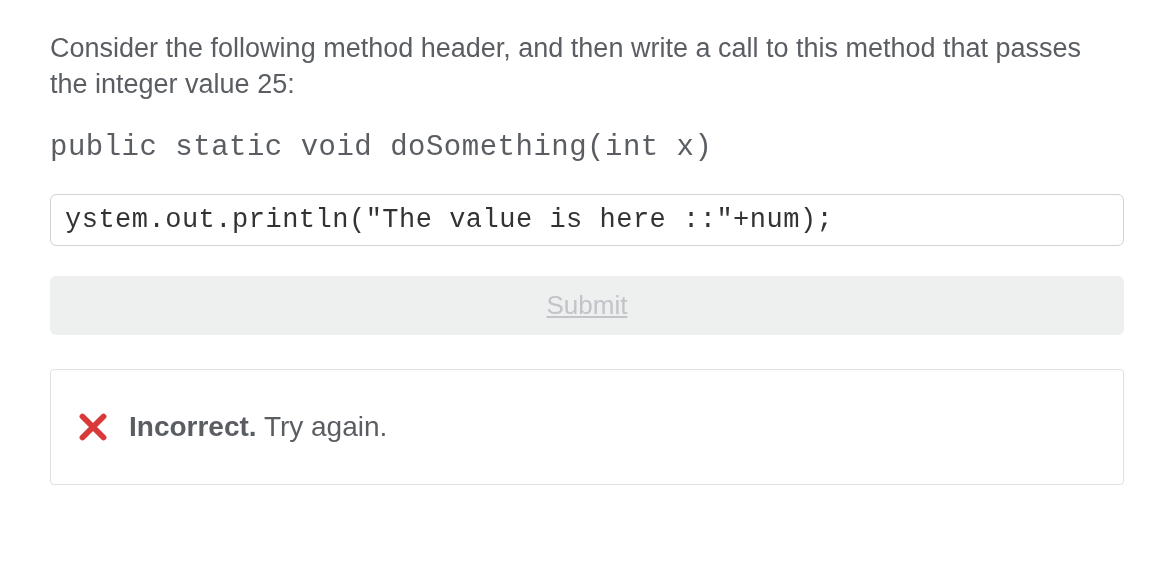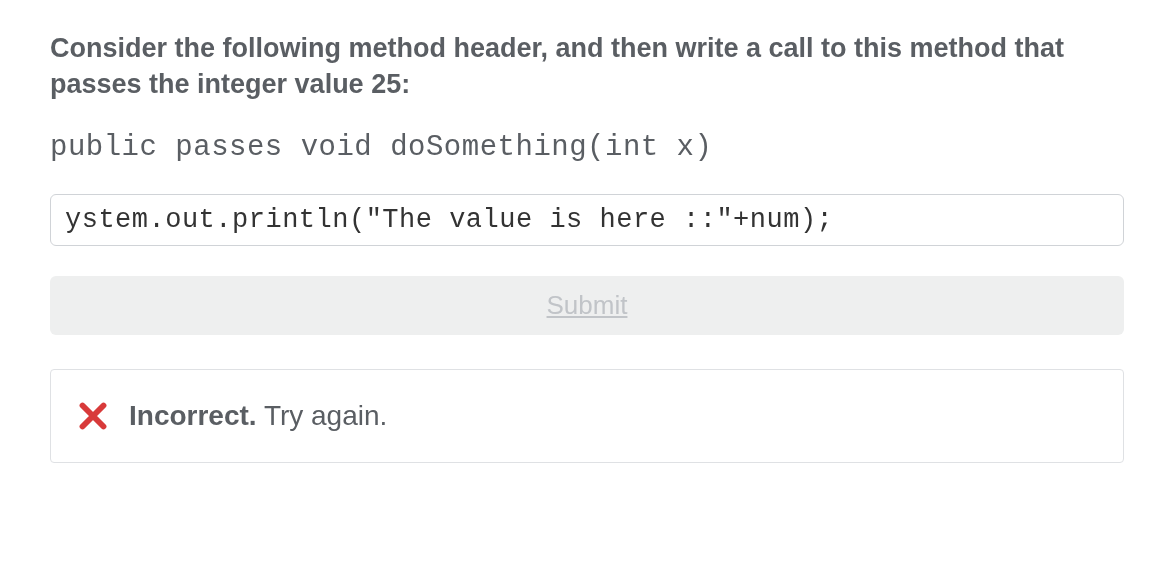--- a/index.html
+++ b/index.html
@@ -12,21 +12,21 @@
       background: #ffffff;
       padding: 30px 50px;
       width: 1174px;
       color: #5a5e63;
     }
     .question-text {
       font-size: 27px;
       line-height: 1.35;
       color: #5a5e63;
       margin-bottom: 28px;
-      font-weight: 700;
+      font-weight: 400;
     }
     .code-header {
       font-family: "Courier New", Courier, monospace;
       font-size: 29px;
       color: #5a5e63;
       margin-bottom: 30px;
       letter-spacing: 0.5px;
     }
     .answer-input {
       width: 100%;
@@ -50,21 +50,21 @@
       font-size: 26px;
       color: #c1c4c8;
       cursor: pointer;
       margin-bottom: 34px;
       font-weight: 400;
       text-decoration: underline;
     }
     .feedback-box {
       border: 1px solid #dfe1e4;
       border-radius: 4px;
-      padding: 30px 28px;
+      padding: 41px 28px;
       display: flex;
       align-items: center;
       gap: 22px;
     }
     .x-icon {
       width: 28px;
       height: 28px;
       flex-shrink: 0;
     }
     .x-icon svg {
@@ -81,21 +81,21 @@
       font-weight: 700;
     }
   </style>
 </head>
 <body>
 
 
 
 <div class="question-text">Consider the following method header, and then write a call to this method that passes the integer value 25:</div>
 
-<div class="code-header">public passes void doSomething(int x)</div>
+<div class="code-header">public static void doSomething(int x)</div>
 
 <input type="text" class="answer-input" value="ystem.out.println(&quot;The value is here ::&quot;+num);" style="">
 
 <button class="submit-button">Submit</button>
 
 <div class="feedback-box">
   <span class="x-icon">
     <svg viewBox="0 0 24 24">
       <path d="M3 3 L21 21 M21 3 L3 21" stroke="#d83a3a" stroke-width="5" stroke-linecap="round" fill="none"></path>
     </svg>

